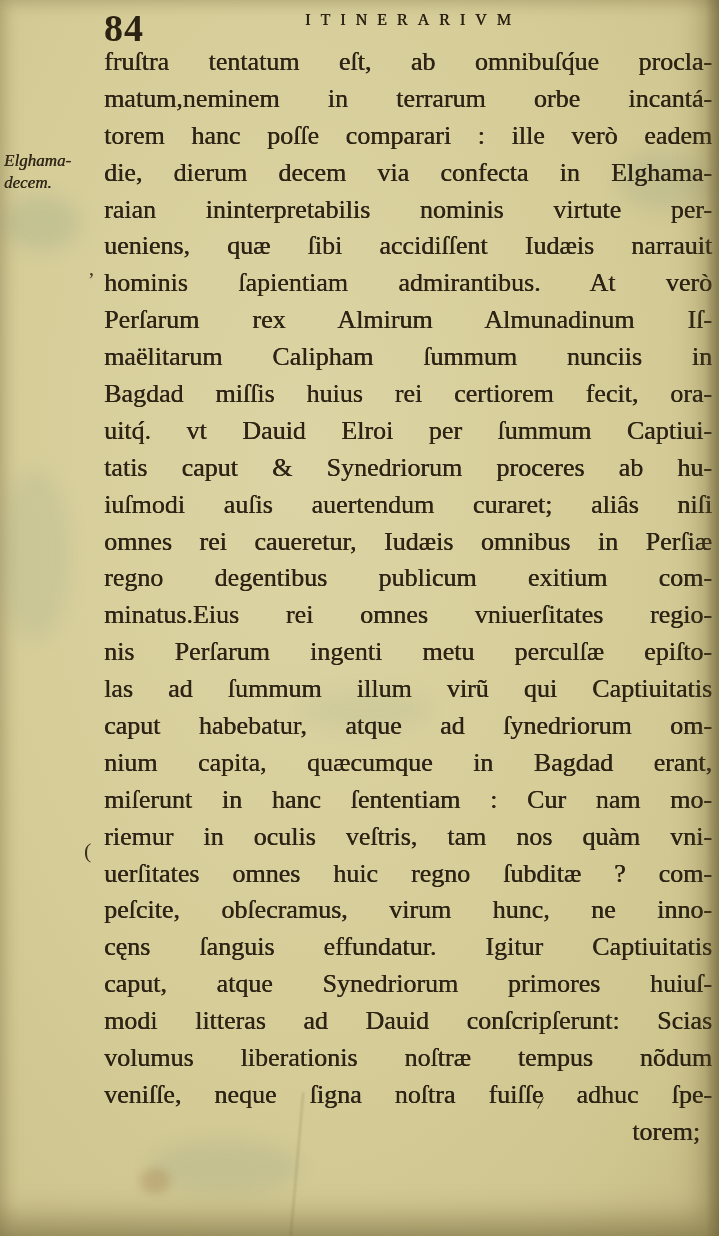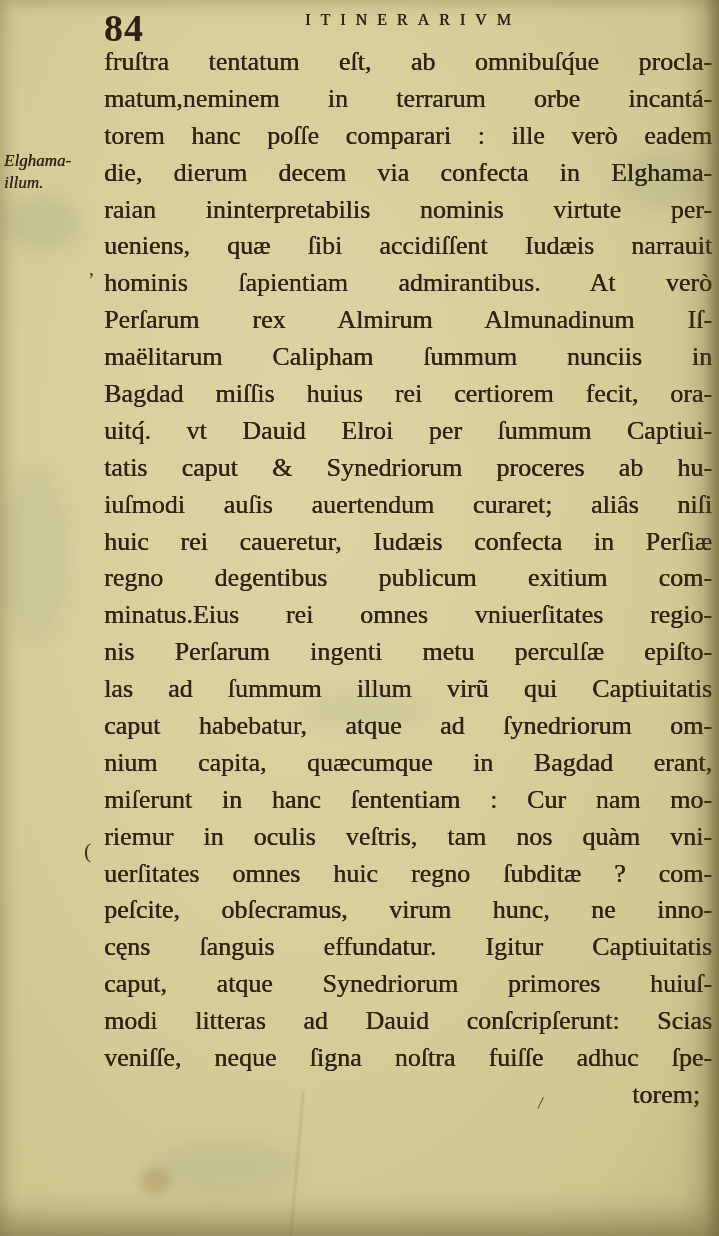--- a/index.html
+++ b/index.html
@@ -90,52 +90,53 @@
   <div class="bleed b5"></div>
   <div class="stain"></div>
   <div class="crease"></div>
 
   <div class="header-pagenum">84</div>
 
   <div class="header-title">ITINERARIVM</div>
 
   <div class="margin-note note-elghama">
     <div>Elghama-</div>
-    <div>illum.</div>
+    <div>decem.</div>
   </div>
 
 
   <div class="body-text">
       <div class="line">fruſtra tentatum eſt, ab omnibuſq́ue procla-</div>
       <div class="line">matum,neminem in terrarum orbe incantá-</div>
       <div class="line">torem hanc poſſe comparari : ille verò eadem</div>
       <div class="line">die, dierum decem via confecta in Elghama-</div>
       <div class="line">raian ininterpretabilis nominis virtute per-</div>
       <div class="line">ueniens, quæ ſibi accidiſſent Iudæis narrauit</div>
       <div class="line">hominis ſapientiam admirantibus. At verò</div>
       <div class="line">Perſarum rex Almirum Almunadinum Iſ-</div>
       <div class="line">maëlitarum Calipham ſummum nunciis in</div>
       <div class="line">Bagdad miſſis huius rei certiorem fecit, ora-</div>
       <div class="line">uitq́. vt Dauid Elroi per ſummum Captiui-</div>
       <div class="line">tatis caput &amp; Synedriorum proceres ab hu-</div>
       <div class="line">iuſmodi auſis auertendum curaret; aliâs niſi</div>
-      <div class="line">huic rei caueretur, Iudæis confecta in Perſiæ</div>
+      <div class="line">omnes rei caueretur, Iudæis omnibus in Perſiæ</div>
       <div class="line">regno degentibus publicum exitium com-</div>
       <div class="line">minatus.Eius rei omnes vniuerſitates regio-</div>
       <div class="line">nis Perſarum ingenti metu perculſæ epiſto-</div>
       <div class="line">las ad ſummum illum virũ qui Captiuitatis</div>
       <div class="line">caput habebatur, atque ad ſynedriorum om-</div>
       <div class="line">nium capita, quæcumque in Bagdad erant,</div>
       <div class="line">miſerunt in hanc ſententiam : Cur nam mo-</div>
       <div class="line">riemur in oculis veſtris, tam nos quàm vni-</div>
       <div class="line">uerſitates omnes huic regno ſubditæ ? com-</div>
       <div class="line">peſcite, obſecramus, virum hunc, ne inno-</div>
       <div class="line">cęns ſanguis effundatur. Igitur Captiuitatis</div>
       <div class="line">caput, atque Synedriorum primores huiuſ-</div>
       <div class="line">modi litteras ad Dauid conſcripſerunt: Scias</div>
+      <div class="line">volumus liberationis noſtræ tempus nõdum</div>
       <div class="line">veniſſe, neque ſigna noſtra fuiſſe adhuc ſpe-</div>
       <div class="line">torem;</div>
     </div>
 
   <div class="mark mark-comma">‚</div>
   <div class="mark mark-paren">(</div>
   <div class="mark mark-slash">/</div>
 
   <div class="edge-right"></div>
 </div>

